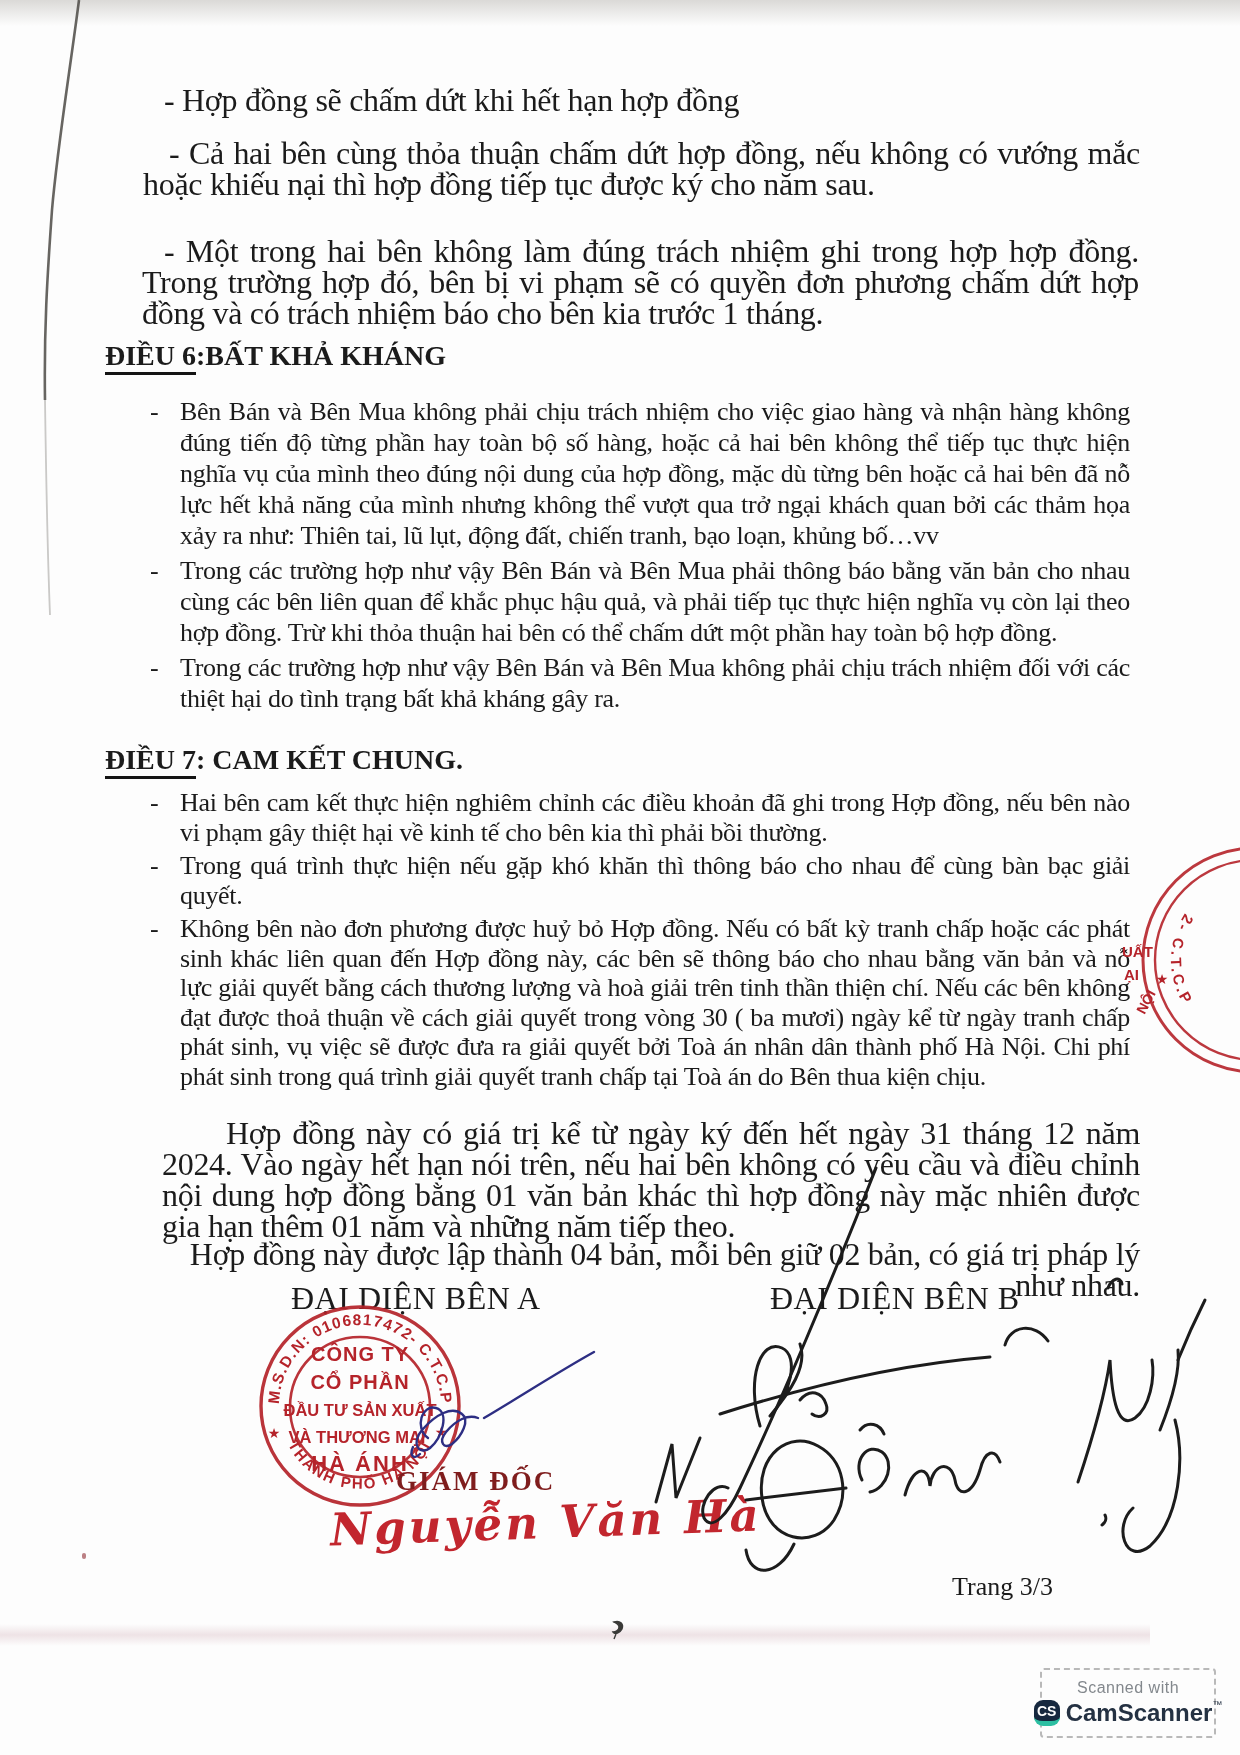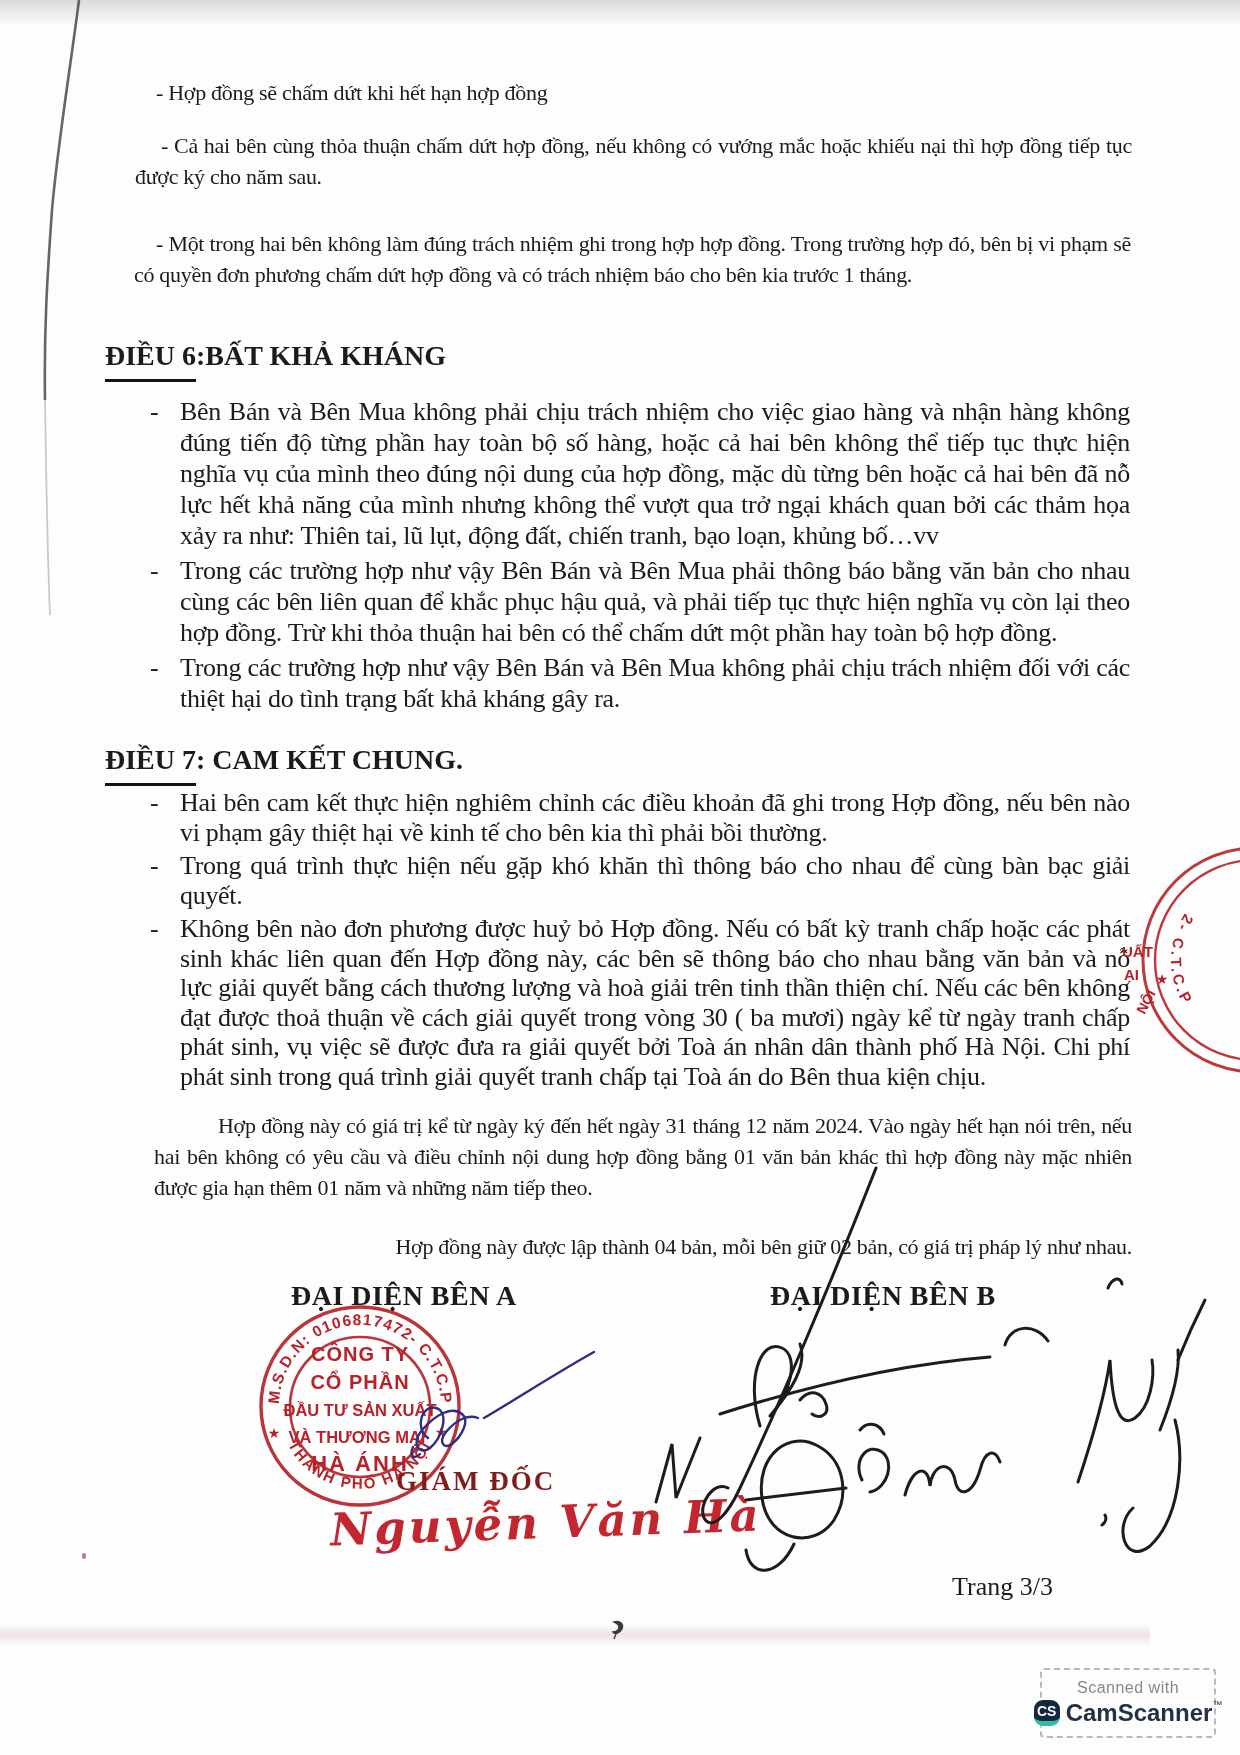--- a/index.html
+++ b/index.html
@@ -6,29 +6,29 @@
   .page{
     position:relative;width:1240px;height:1755px;background:#fdfdfd;
     font-family:"Liberation Serif","DejaVu Serif",serif;color:#1b1b1b;
     overflow:hidden;
   }
   .scan-top{position:absolute;left:0;top:0;width:1240px;height:26px;
     background:linear-gradient(180deg,rgba(190,188,184,.55),rgba(255,255,255,0));}
   .scan-bottom{position:absolute;left:0;top:1624px;width:1150px;height:22px;
     background:linear-gradient(180deg,rgba(255,255,255,0),rgba(226,205,210,.55),rgba(255,255,255,0));}
   .abs{position:absolute;}
-  .para{font-size:22px;line-height:31px;letter-spacing:-0.3px;text-align:justify;margin:4px;}
+  .para{font-size:32px;line-height:31px;letter-spacing:-0.3px;text-align:justify;margin:12px;}
   .heading{font-size:28px;font-weight:bold;letter-spacing:0;}
-  .heading .u{border-bottom:3px solid #141414;padding-bottom:8px;}
+  .heading .u{border-bottom:3px solid #141414;padding-bottom:1px;}
   .blist .brow{display:flex;margin-bottom:4px;}
   .blist .dash{flex:0 0 30px;width:30px;font-size:26px;}
   .blist .btxt{flex:1;font-size:26px;letter-spacing:-0.3px;text-align:justify;margin:0;}
   .lh31 .btxt,.lh31 .dash{line-height:31px;}
   .lh29 .btxt,.lh29 .dash{line-height:29.5px;}
-  .sig-title{font-size:28px;font-weight:bold;letter-spacing:.5px;}
+  .sig-title{font-size:32px;font-weight:normal;letter-spacing:.5px;}
   .director{font-size:27px;font-weight:bold;letter-spacing:2px;color:#7f1d1d;
     font-family:"Liberation Serif","DejaVu Serif",serif;}
   .script-name{font-size:45px;font-style:italic;font-weight:bold;color:#c2262e;
     font-family:"DejaVu Serif",serif;letter-spacing:3px;transform:rotate(-2deg);}
   .pageno{font-size:26px;}
   .badge{position:absolute;left:1040px;top:1668px;width:172px;height:66px;
     border:2px dashed #b9b9b9;border-radius:4px;background:#fdfdfd;
     font-family:"Liberation Sans","DejaVu Sans",sans-serif;
     display:flex;flex-direction:column;align-items:center;justify-content:center;gap:2px;}
   .badge .l1{font-size:16px;color:#83888d;letter-spacing:.5px;}

